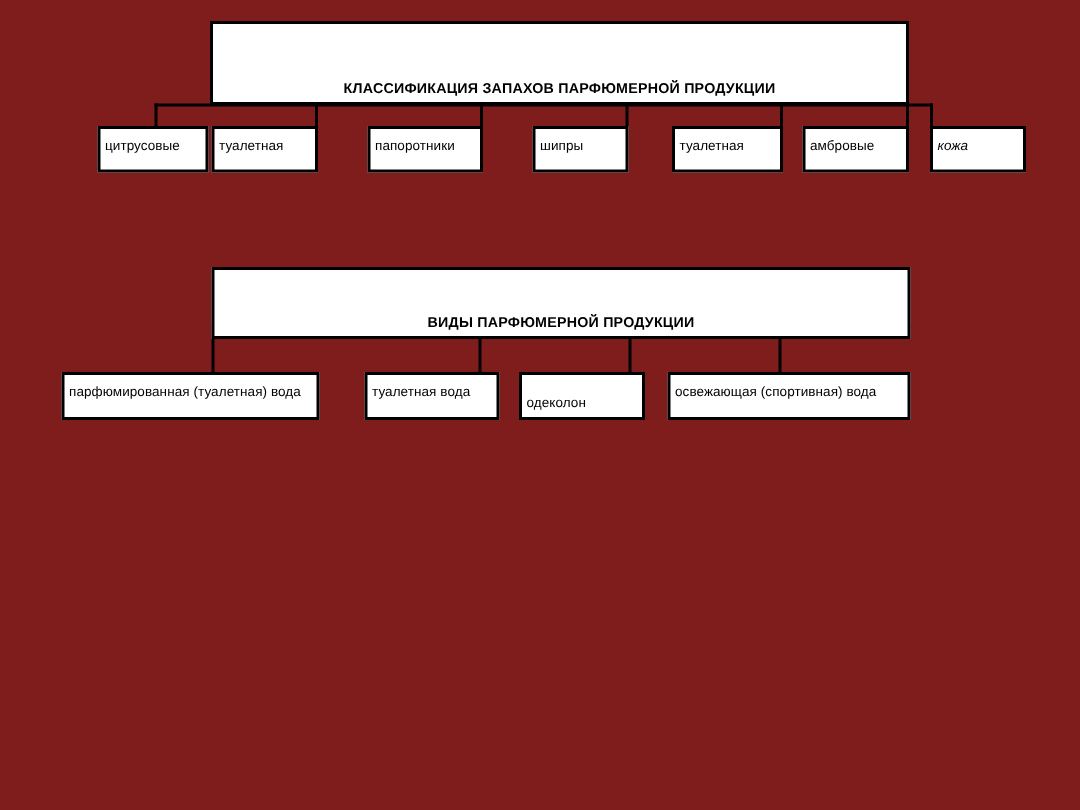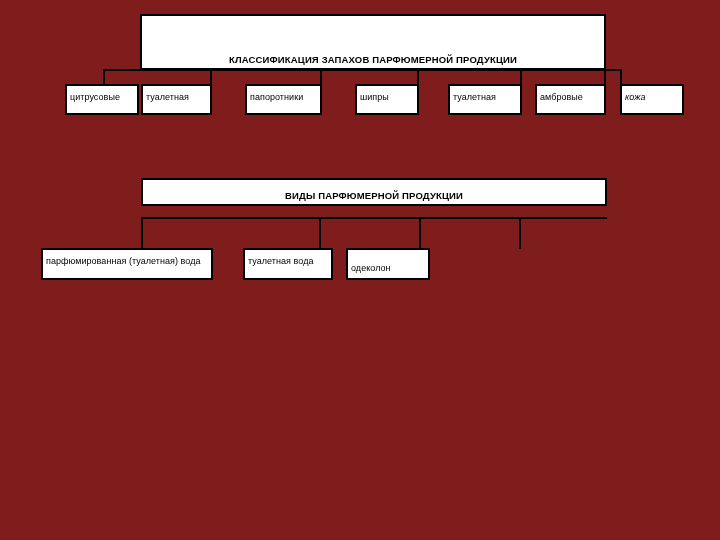--- a/index.html
+++ b/index.html
@@ -117,21 +117,21 @@
   </div>
 
   <div class="node leaf-node" style="left:535px; top:84px; width:71px; height:31px;text-decoration:underline;">
     <span class="leaf-label">амбровые</span>
   </div>
 
   <div class="node leaf-node" style="left:620px; top:84px; width:64px; height:31px;font-style:italic;">
     <span class="leaf-label">кожа</span>
   </div>
 
-  <div class="node header-node" style="left:141px; top:178px; width:466px; height:28px;">
+  <div class="node header-node" style="left:141px; top:178px; width:466px; height:48px;">
     <span class="header-label">ВИДЫ ПАРФЮМЕРНОЙ ПРОДУКЦИИ</span>
   </div>
 
   <div class="hline" style="left:141px; top:217px; width:466px;"></div>
 
   <div class="vline" style="left:141px; top:217px; height:32px;"></div>
   <div class="vline" style="left:319px; top:217px; height:32px;"></div>
   <div class="vline" style="left:419px; top:217px; height:32px;"></div>
   <div class="vline" style="left:519px; top:217px; height:32px;"></div>
 
@@ -140,14 +140,17 @@
   </div>
 
   <div class="node leaf-node" style="left:243px; top:248px; width:90px; height:32px;">
     <span class="leaf-label">туалетная вода</span>
   </div>
 
   <div class="node leaf-node" style="left:346px; top:248px; width:84px; height:32px;">
     <span class="leaf-label bottom-align">одеколон</span>
   </div>
 
+  <div class="node leaf-node" style="left:445px; top:248px; width:162px; height:32px;">
+    <span class="leaf-label">освежающая (спортивная) вода</span>
+  </div>
 
 </div>
 
 </body></html>

